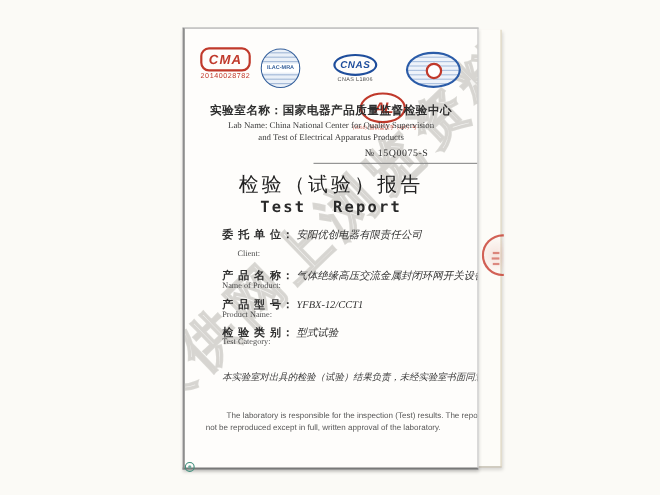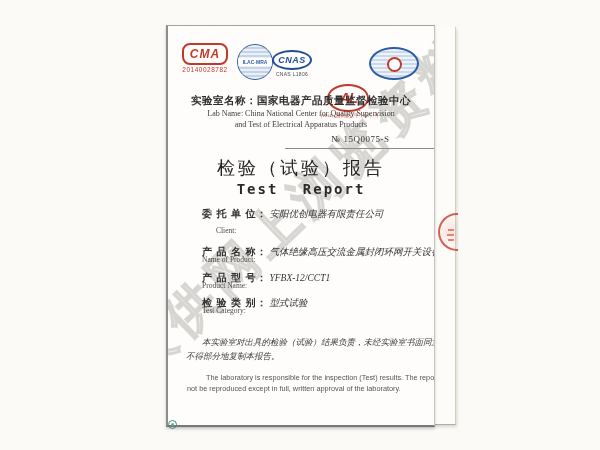--- a/index.html
+++ b/index.html
@@ -135,21 +135,21 @@
 
     <div class="logo" style="left:14px; top:17px;">
       <div class="cma-box">CMA</div>
       <div class="cma-num">20140028782</div>
     </div>
     <div class="logo" style="left:69px; top:18px;">
       <div class="ilac-globe">
         <div class="ilac-band">ILAC-MRA</div>
       </div>
     </div>
-    <div class="logo" style="left:104px; top:23px;">
+    <div class="logo" style="left:104px; top:23px;padding-left:31px;">
       <div class="cnas-oval">CNAS</div>
       <div class="cnas-cap">CNAS L1806</div>
     </div>
     <div class="logo" style="left:150px; top:18px;">
       <div class="al-oval">AL</div>
       <div class="al-cap">（2014）国认监认字（347）号</div>
     </div>
     <div class="logo" style="left:201px; top:21px;">
       <div class="globe2">
         <div class="globe2-core"></div>
@@ -180,21 +180,20 @@
       <span class="f-label">产 品 型 号：</span><span class="f-value">YFBX-12/CCT1</span>
     </div>
     <div class="f-en" style="top:255px; left:34px;">Product Name:</div>
 
     <div class="field-row" style="top:266px;">
       <span class="f-label">检 验 类 别：</span><span class="f-value">型式试验</span>
     </div>
     <div class="f-en" style="top:280px; left:34px;">Test Category:</div>
 
     <div class="disc-cn" style="top:311px; left:34px;">本实验室对出具的检验（试验）结果负责，未经实验室书面同意，</div>
-    <div class="disc-cn" style="top:325px; left:18px;">不得部分地复制本报告。</div>
     <div class="disc-en" style="top:347px; left:38px;">The laboratory is responsible for the inspection (Test) results. The report shall</div>
     <div class="disc-en" style="top:358px; left:19px;">not be reproduced except in full, written approval of the laboratory.</div>
 
   </div>
 
   <div class="seal-clip">
     <div class="seal-circle">
       <div class="seal-mark1"></div>
       <div class="seal-mark2"></div>
       <div class="seal-mark3"></div>

